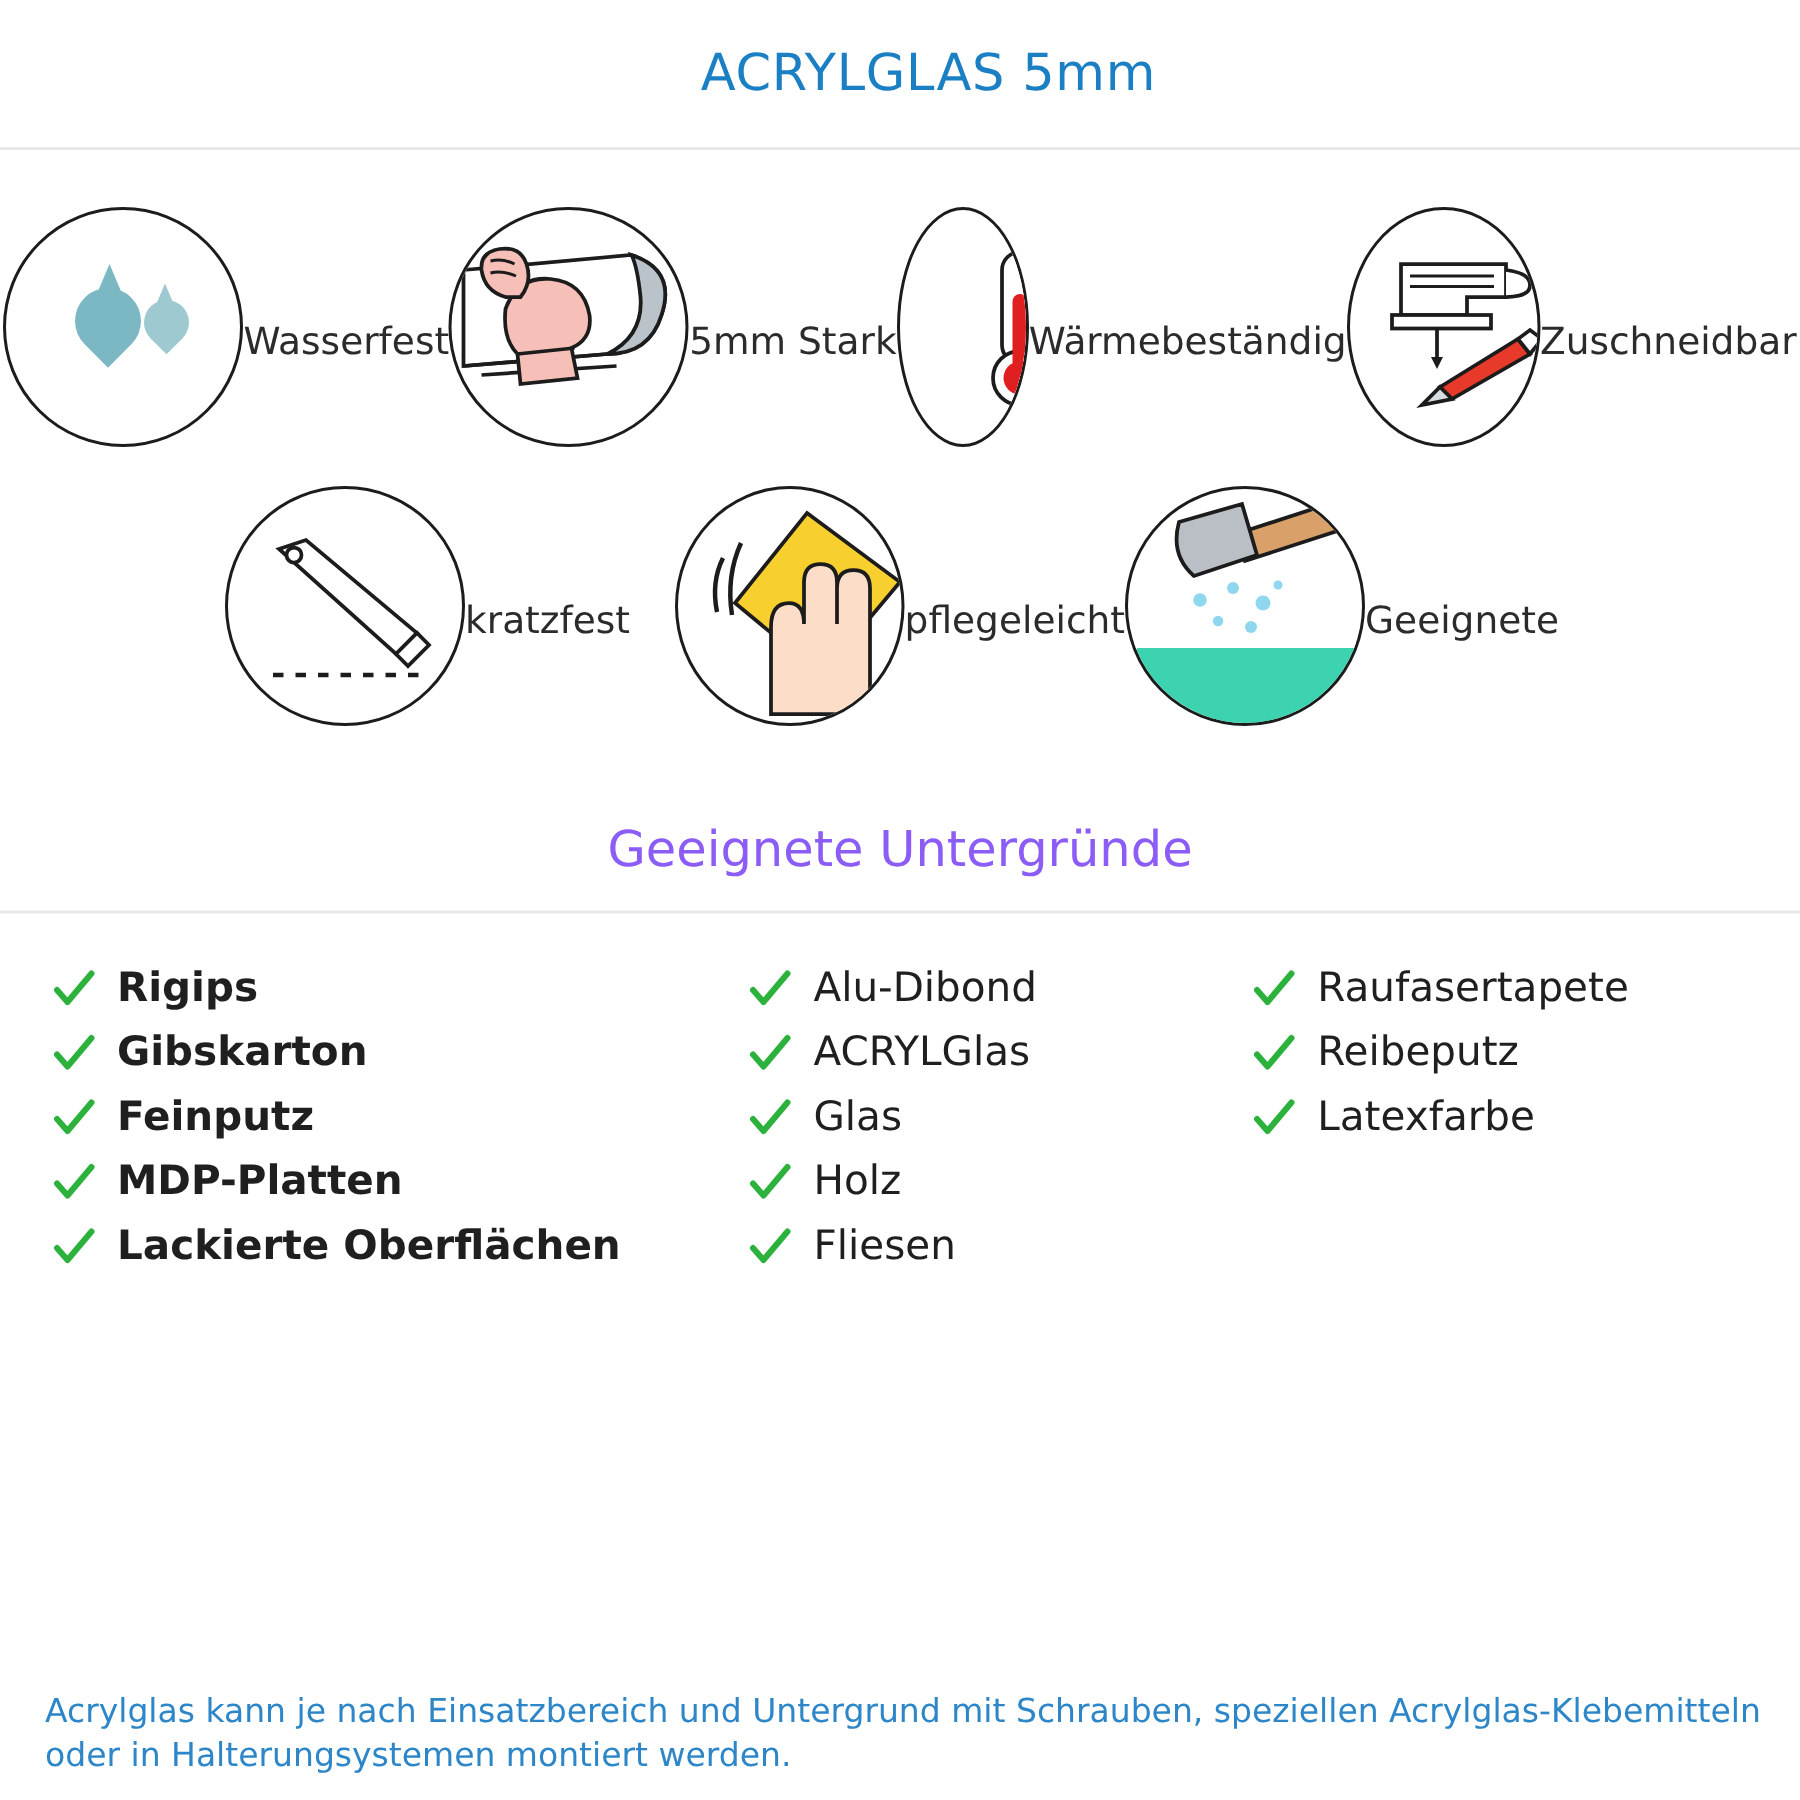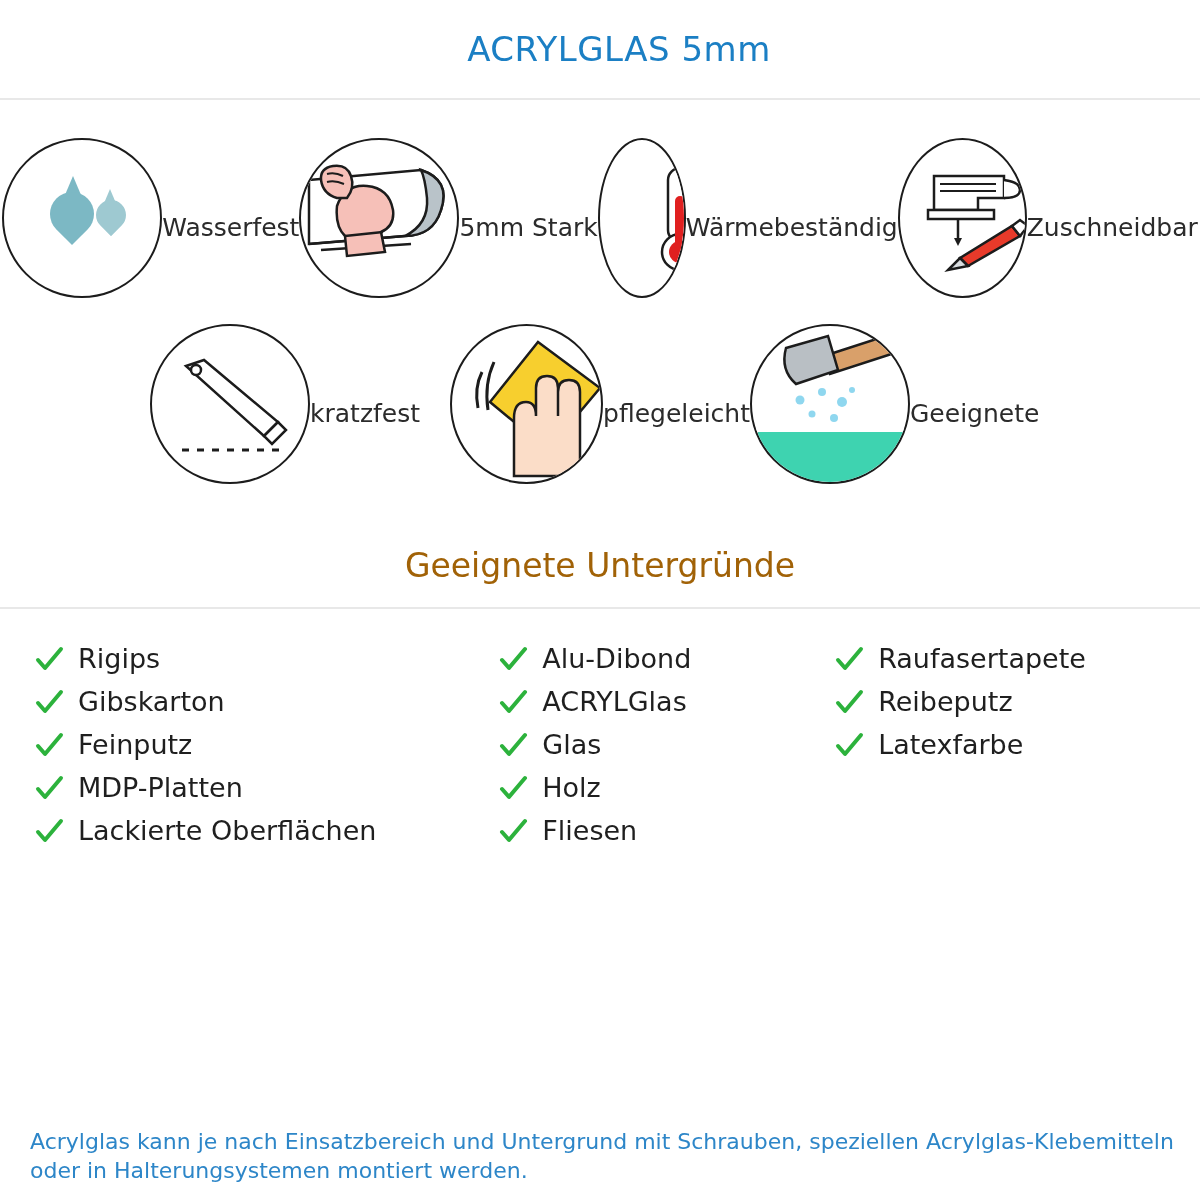--- a/index.html
+++ b/index.html
@@ -62,31 +62,31 @@
 
   
   .section-title-wrap {
     margin-top: 62px;
     text-align: center;
     padding-bottom: 22px;
     border-bottom: 2px solid #e8e8e8;
   }
   .section-title {
     font-size: 33px;
-    color: #a16207;
+    color: #8b5cf6;
     font-weight: 400;
   }
 
   
   .lists {
     display: flex;
     padding: 28px 30px 0 34px;
   }
   .list-col { display: flex; flex-direction: column; }
-  .list-col.c1 { width: 470px; }
+  .list-col.c1 { width: 470px; font-weight: bold; }
   .list-col.c2 { width: 340px; }
   .list-col.c3 { width: 340px; }
 
   .list-item {
     display: flex;
     align-items: center;
     height: 43px;
   }
   .check {
     width: 30px; height: 30px;

